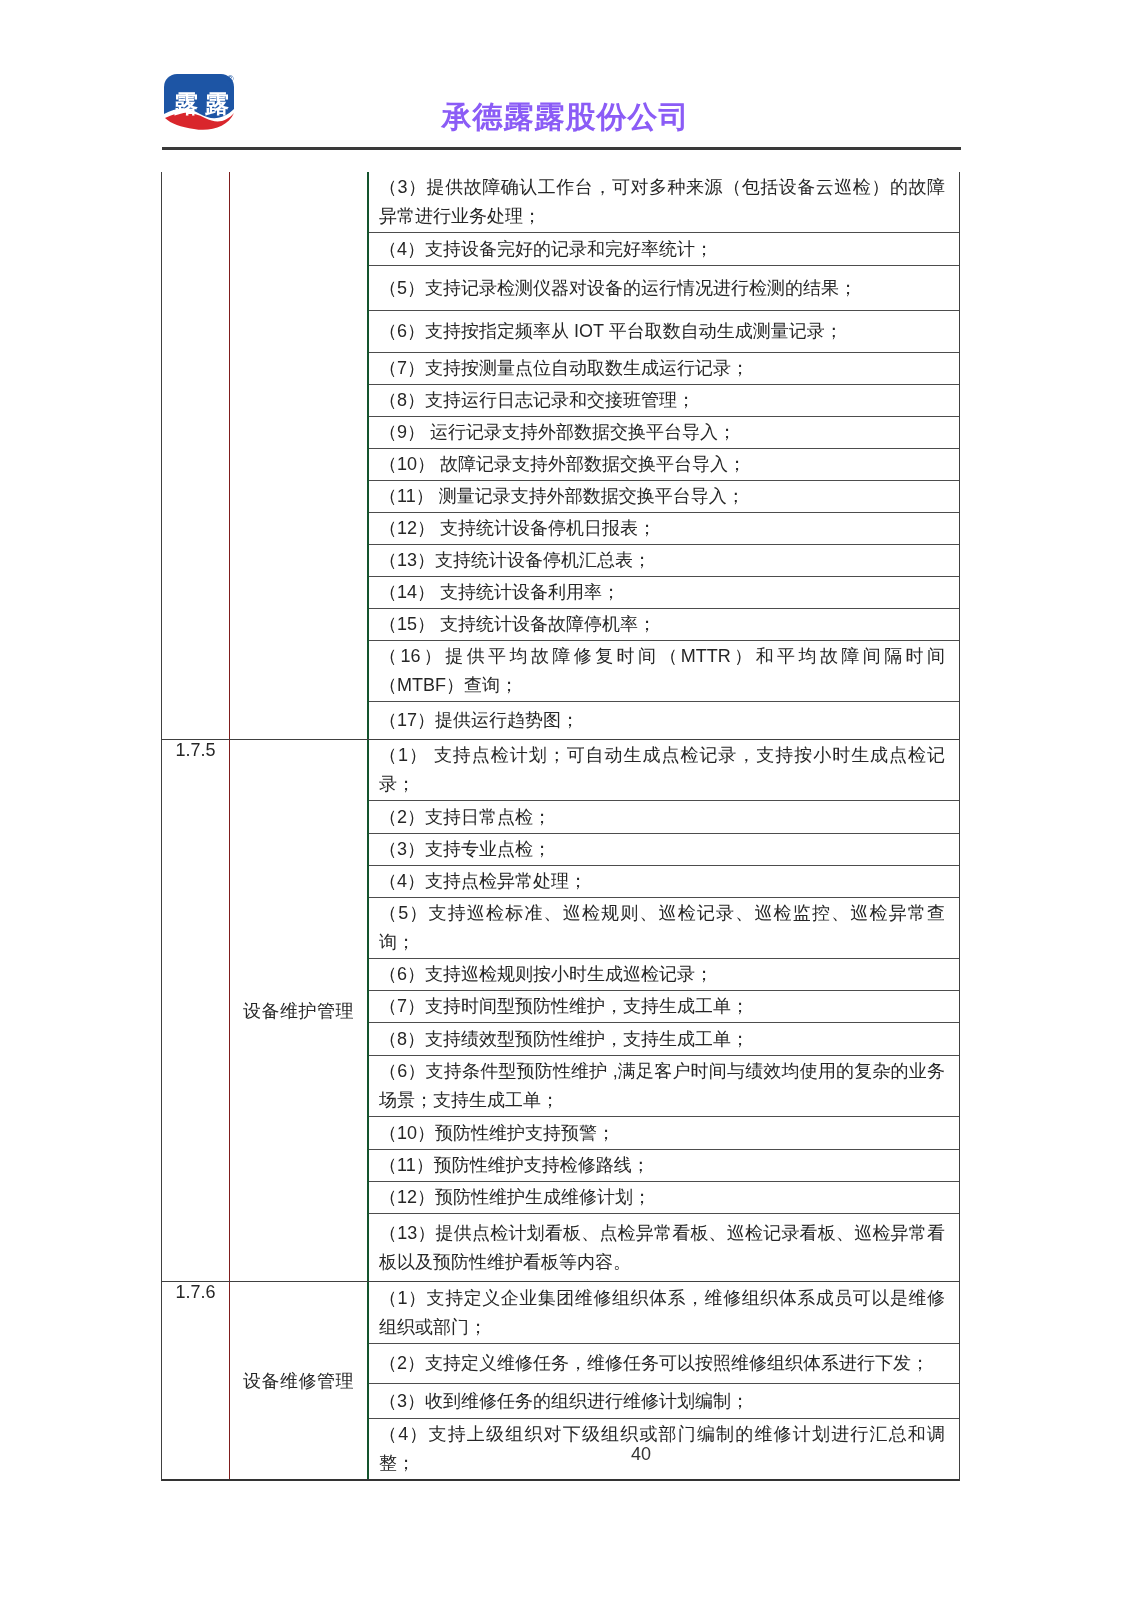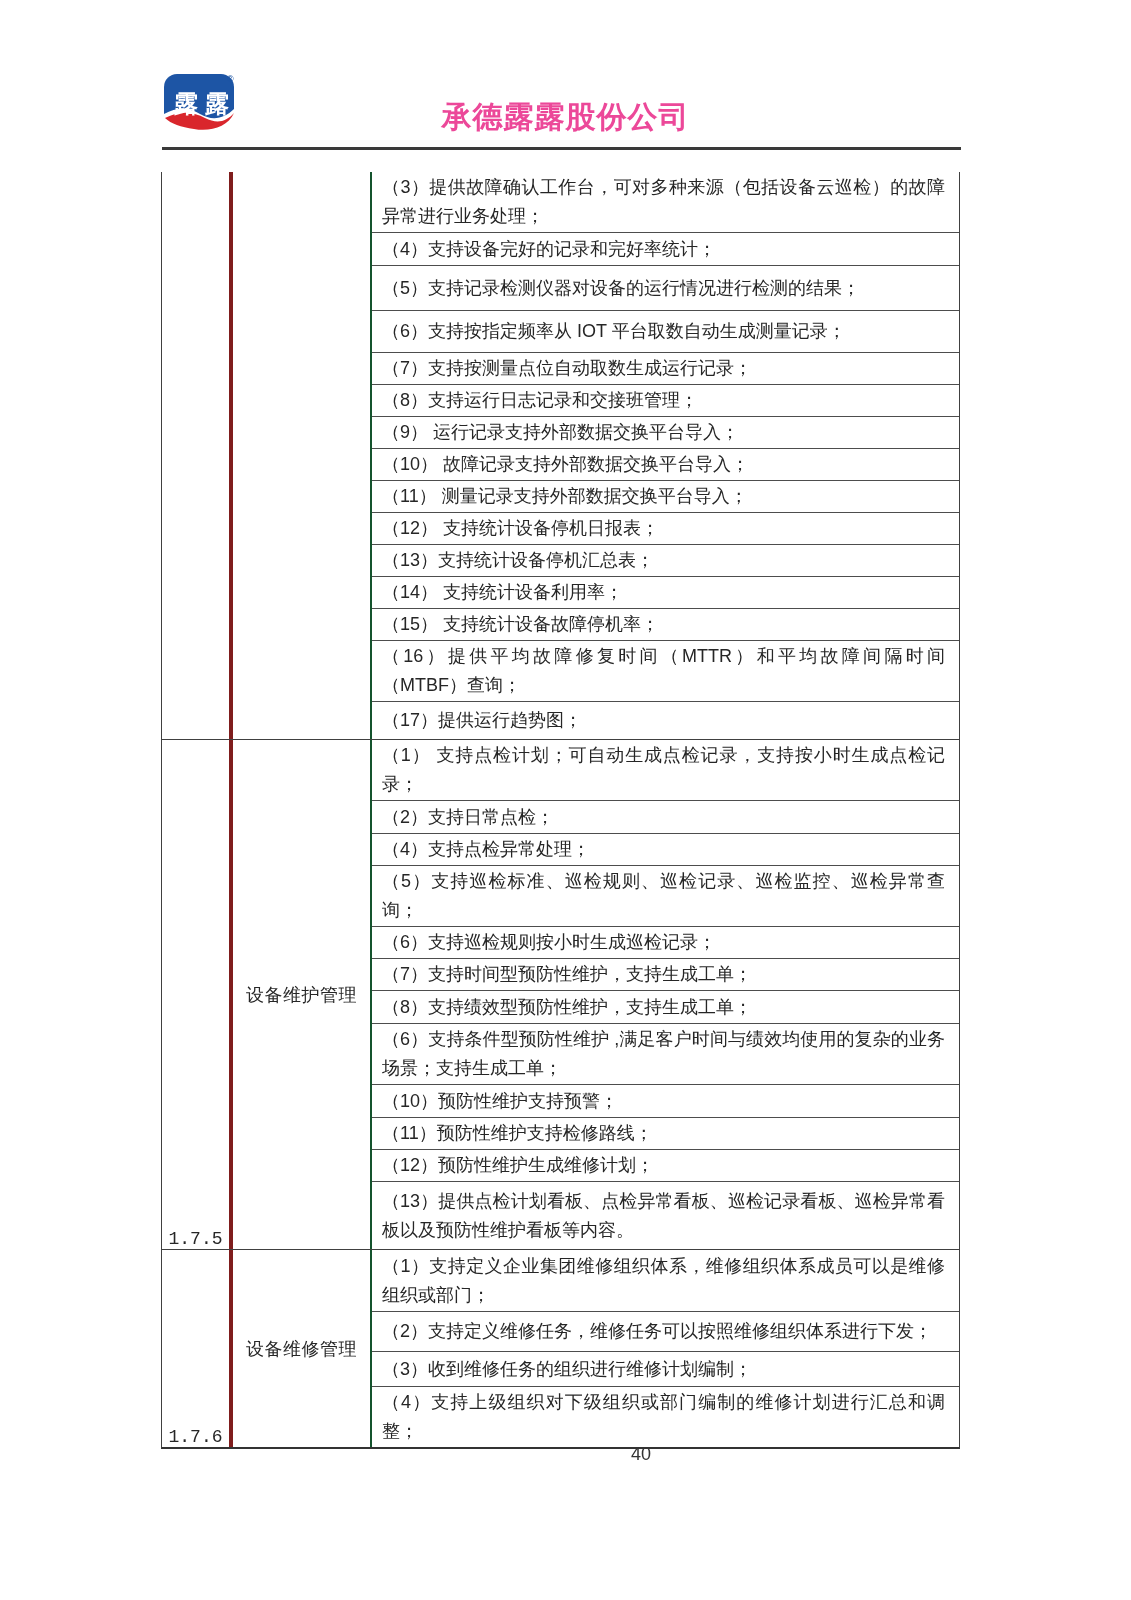--- a/index.html
+++ b/index.html
@@ -8,36 +8,36 @@
     font-family:"Liberation Sans","DejaVu Sans",sans-serif;
     color:#262626;
   }
   .page{position:relative;width:1131px;height:1600px;background:#fff;overflow:hidden;}
 
   
   .logo{position:absolute;left:162px;top:72px;width:76px;height:70px;}
   .company-name{
     position:absolute;top:97px;left:0;width:100%;
     text-align:center;font-size:30px;font-weight:700;letter-spacing:1px;
-    color:#ec4899;
+    color:#8b5cf6;
   }
   .header-rule{position:absolute;top:147px;left:162px;width:799px;height:3px;background:#3a3a3a;}
 
   
   .req-table{
     position:absolute;top:172px;left:161px;width:797px;
     border-left:1px solid #404040;border-right:1px solid #404040;
     border-bottom:2px solid #333;
     font-size:18px;
   }
   .section{display:flex;border-bottom:1px solid #404040;}
   .section.last{border-bottom:none;}
   .col-num{
-    width:67px;min-width:67px;border-right:4px solid #7f1d1d;
-    display:flex;align-items:flex-end;justify-content:center;font-family:Liberation Mono, monospace;
+    width:67px;min-width:67px;border-right:1px solid #7f1d1d;
+    display:flex;align-items:flex-start;justify-content:center;
   }
   .col-label{
     width:137px;min-width:137px;border-right:2px solid #14532d;
     display:flex;align-items:center;justify-content:center;
     letter-spacing:0.5px;
   }
   .col-content{flex:1;display:flex;flex-direction:column;min-width:0;}
   .req-row{
     box-sizing:border-box;
     border-bottom:1px solid #4d4d4d;
@@ -134,20 +134,23 @@
         <div class="col-label">
           <span>设备维护管理</span>
         </div>
         <div class="col-content">
           <div class="req-row" style="min-height: 40px; justify-content: flex-end;">
             <span class="req-text">（1） 支持点检计划；可自动生成点检记录，支持按小时生成点检记录；</span>
           </div>
           <div class="req-row" style="min-height: 33px;">
             <span class="req-text">（2）支持日常点检；</span>
           </div>
+          <div class="req-row" style="min-height: 32px;">
+            <span class="req-text">（3）支持专业点检；</span>
+          </div>
           <div class="req-row" style="min-height: 30px;">
             <span class="req-text">（4）支持点检异常处理；</span>
           </div>
           <div class="req-row" style="min-height: 45px;">
             <span class="req-text">（5）支持巡检标准、巡检规则、巡检记录、巡检监控、巡检异常查询；</span>
           </div>
           <div class="req-row" style="min-height: 30px;">
             <span class="req-text">（6）支持巡检规则按小时生成巡检记录；</span>
           </div>
           <div class="req-row" style="min-height: 28px;">

